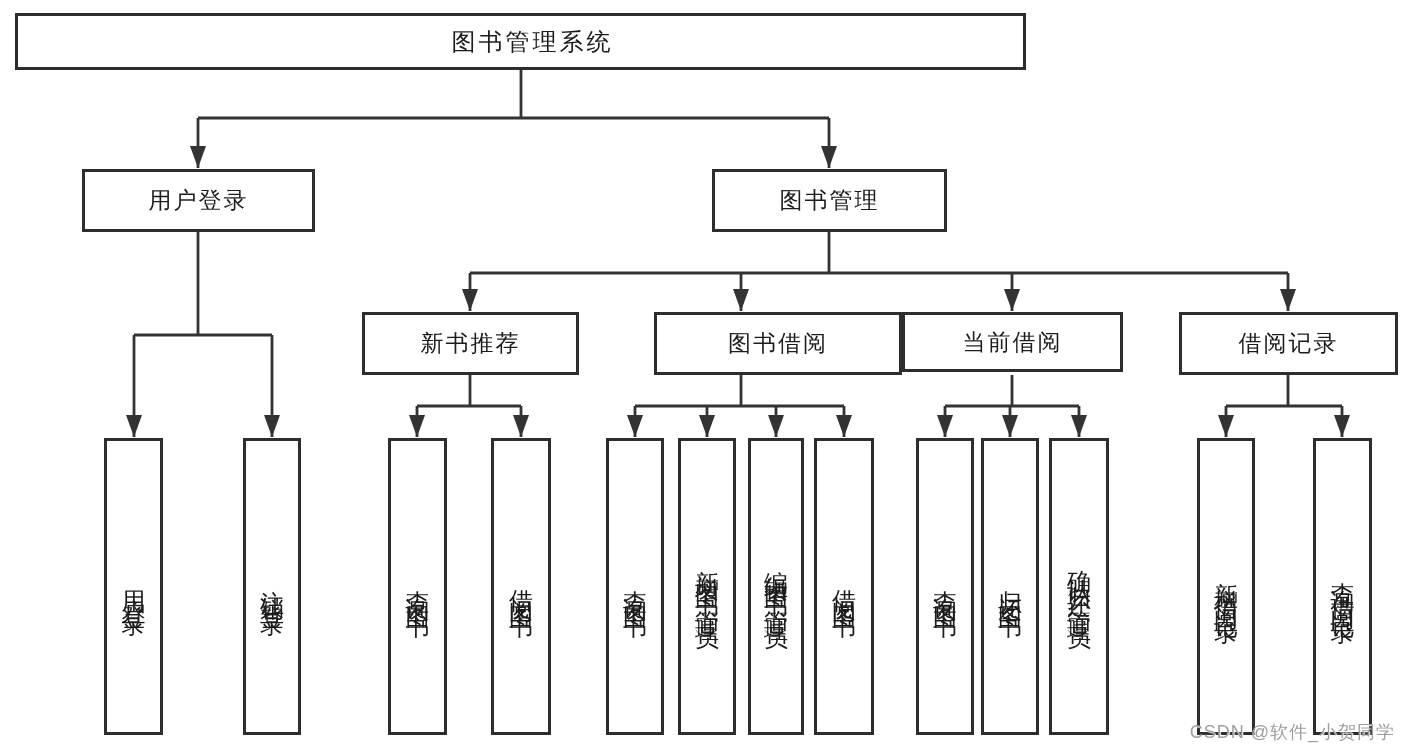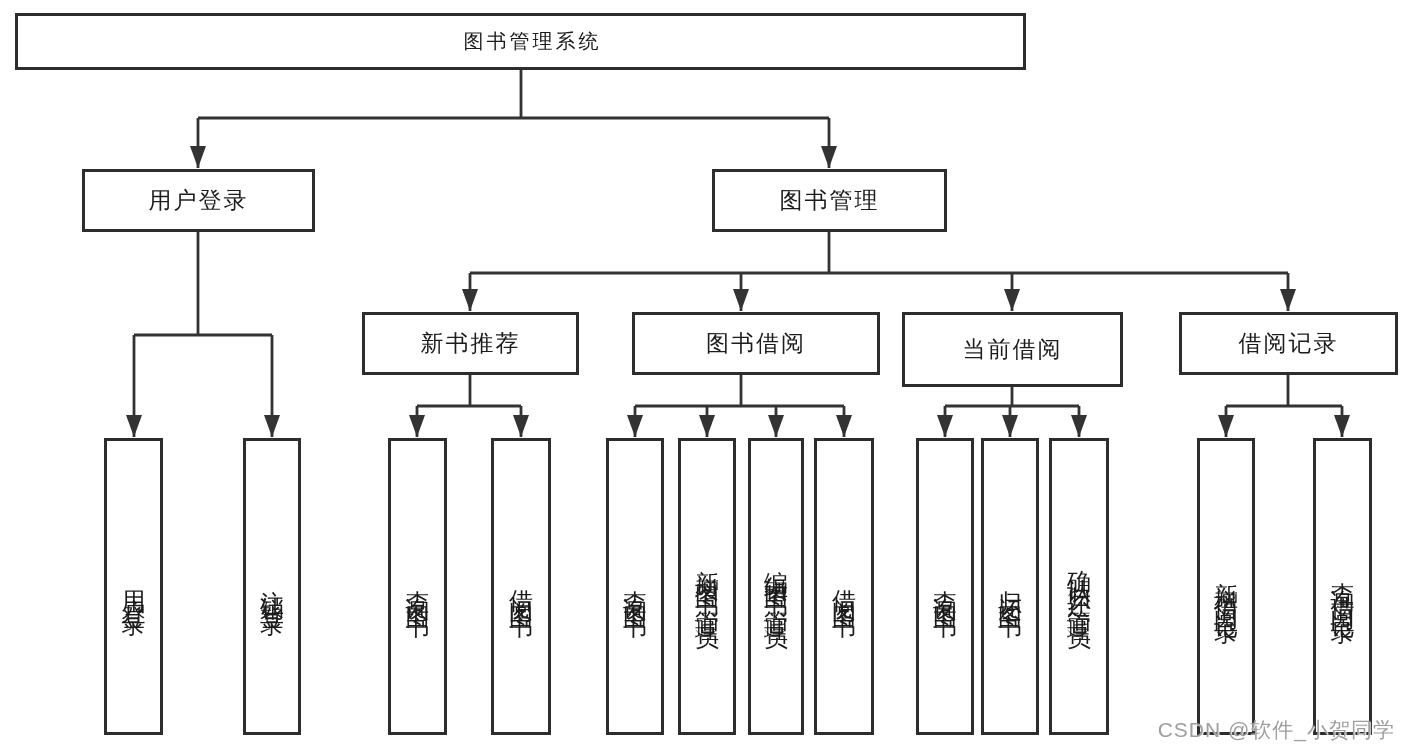--- a/index.html
+++ b/index.html
@@ -32,34 +32,34 @@
     background:#ffffff;
     border:3px solid var(--border);
     display:flex;
     align-items:center;
     justify-content:center;
     font-size:23px;
     letter-spacing:2px;
     color:var(--text);
     white-space:nowrap;
   }
-  .node.root-box{ font-size:20px; letter-spacing:3px;padding-left:24px; }
+  .node.root-box{ font-size:24px; letter-spacing:3px;padding-left:24px; }
   .node.v{
     writing-mode:vertical-rl;
     text-orientation:mixed;
     font-size:24px;
     letter-spacing:8px;
     line-height:1;
     white-space:normal;
   }
   .watermark{
     position:absolute;
     right:10px;
     bottom:3px;
-    font-size:21px;
+    font-size:18px;
     letter-spacing:1px;
     color:var(--wm);
     text-shadow:1px 1px 1px #ffffff;
     pointer-events:none;
   }
 </style>
 </head>
 <body>
 
 <div class="canvas">
@@ -111,22 +111,22 @@
     <line class="wire" x1="1226" y1="406" x2="1226" y2="437" marker-end="url(#arrow)"></line>
     <line class="wire" x1="1342" y1="406" x2="1342" y2="437" marker-end="url(#arrow)"></line>
   </svg>
 
   <div class="node root-box" style="left:15px; top:13px; width:1011px; height:57px;">图书管理系统</div>
 
   <div class="node" style="left:82px; top:169px; width:233px; height:63px;">用户登录</div>
   <div class="node" style="left:362px; top:312px; width:217px; height:63px;">新书推荐</div>
 
   <div class="node" style="left:712px; top:169px; width:235px; height:63px;">图书管理</div>
-  <div class="node" style="left:632px; top:312px; width:248px; height:63px;">图书借阅</div>
-  <div class="node" style="left:902px; top:312px; width:221px; height:75px;">当前借阅</div>
+  <div class="node" style="left:654px; top:312px; width:248px; height:63px;">图书借阅</div>
+  <div class="node" style="left:902px; top:312px; width:221px; height:60px;">当前借阅</div>
   <div class="node" style="left:1179px; top:312px; width:219px; height:63px;">借阅记录</div>
 
   <div class="node v" style="left:104px; top:438px; width:59px; height:297px;">用户登录</div>
   <div class="node v" style="left:243px; top:438px; width:58px; height:297px;">注销登录</div>
 
   <div class="node v" style="left:388px; top:438px; width:59px; height:297px;">查询图书</div>
   <div class="node v" style="left:491px; top:438px; width:60px; height:297px;">借阅图书</div>
 
   <div class="node v" style="left:606px; top:438px; width:58px; height:297px;">查询图书</div>
   <div class="node v" style="left:678px; top:438px; width:58px; height:297px;">新增图书（管理员）</div>

